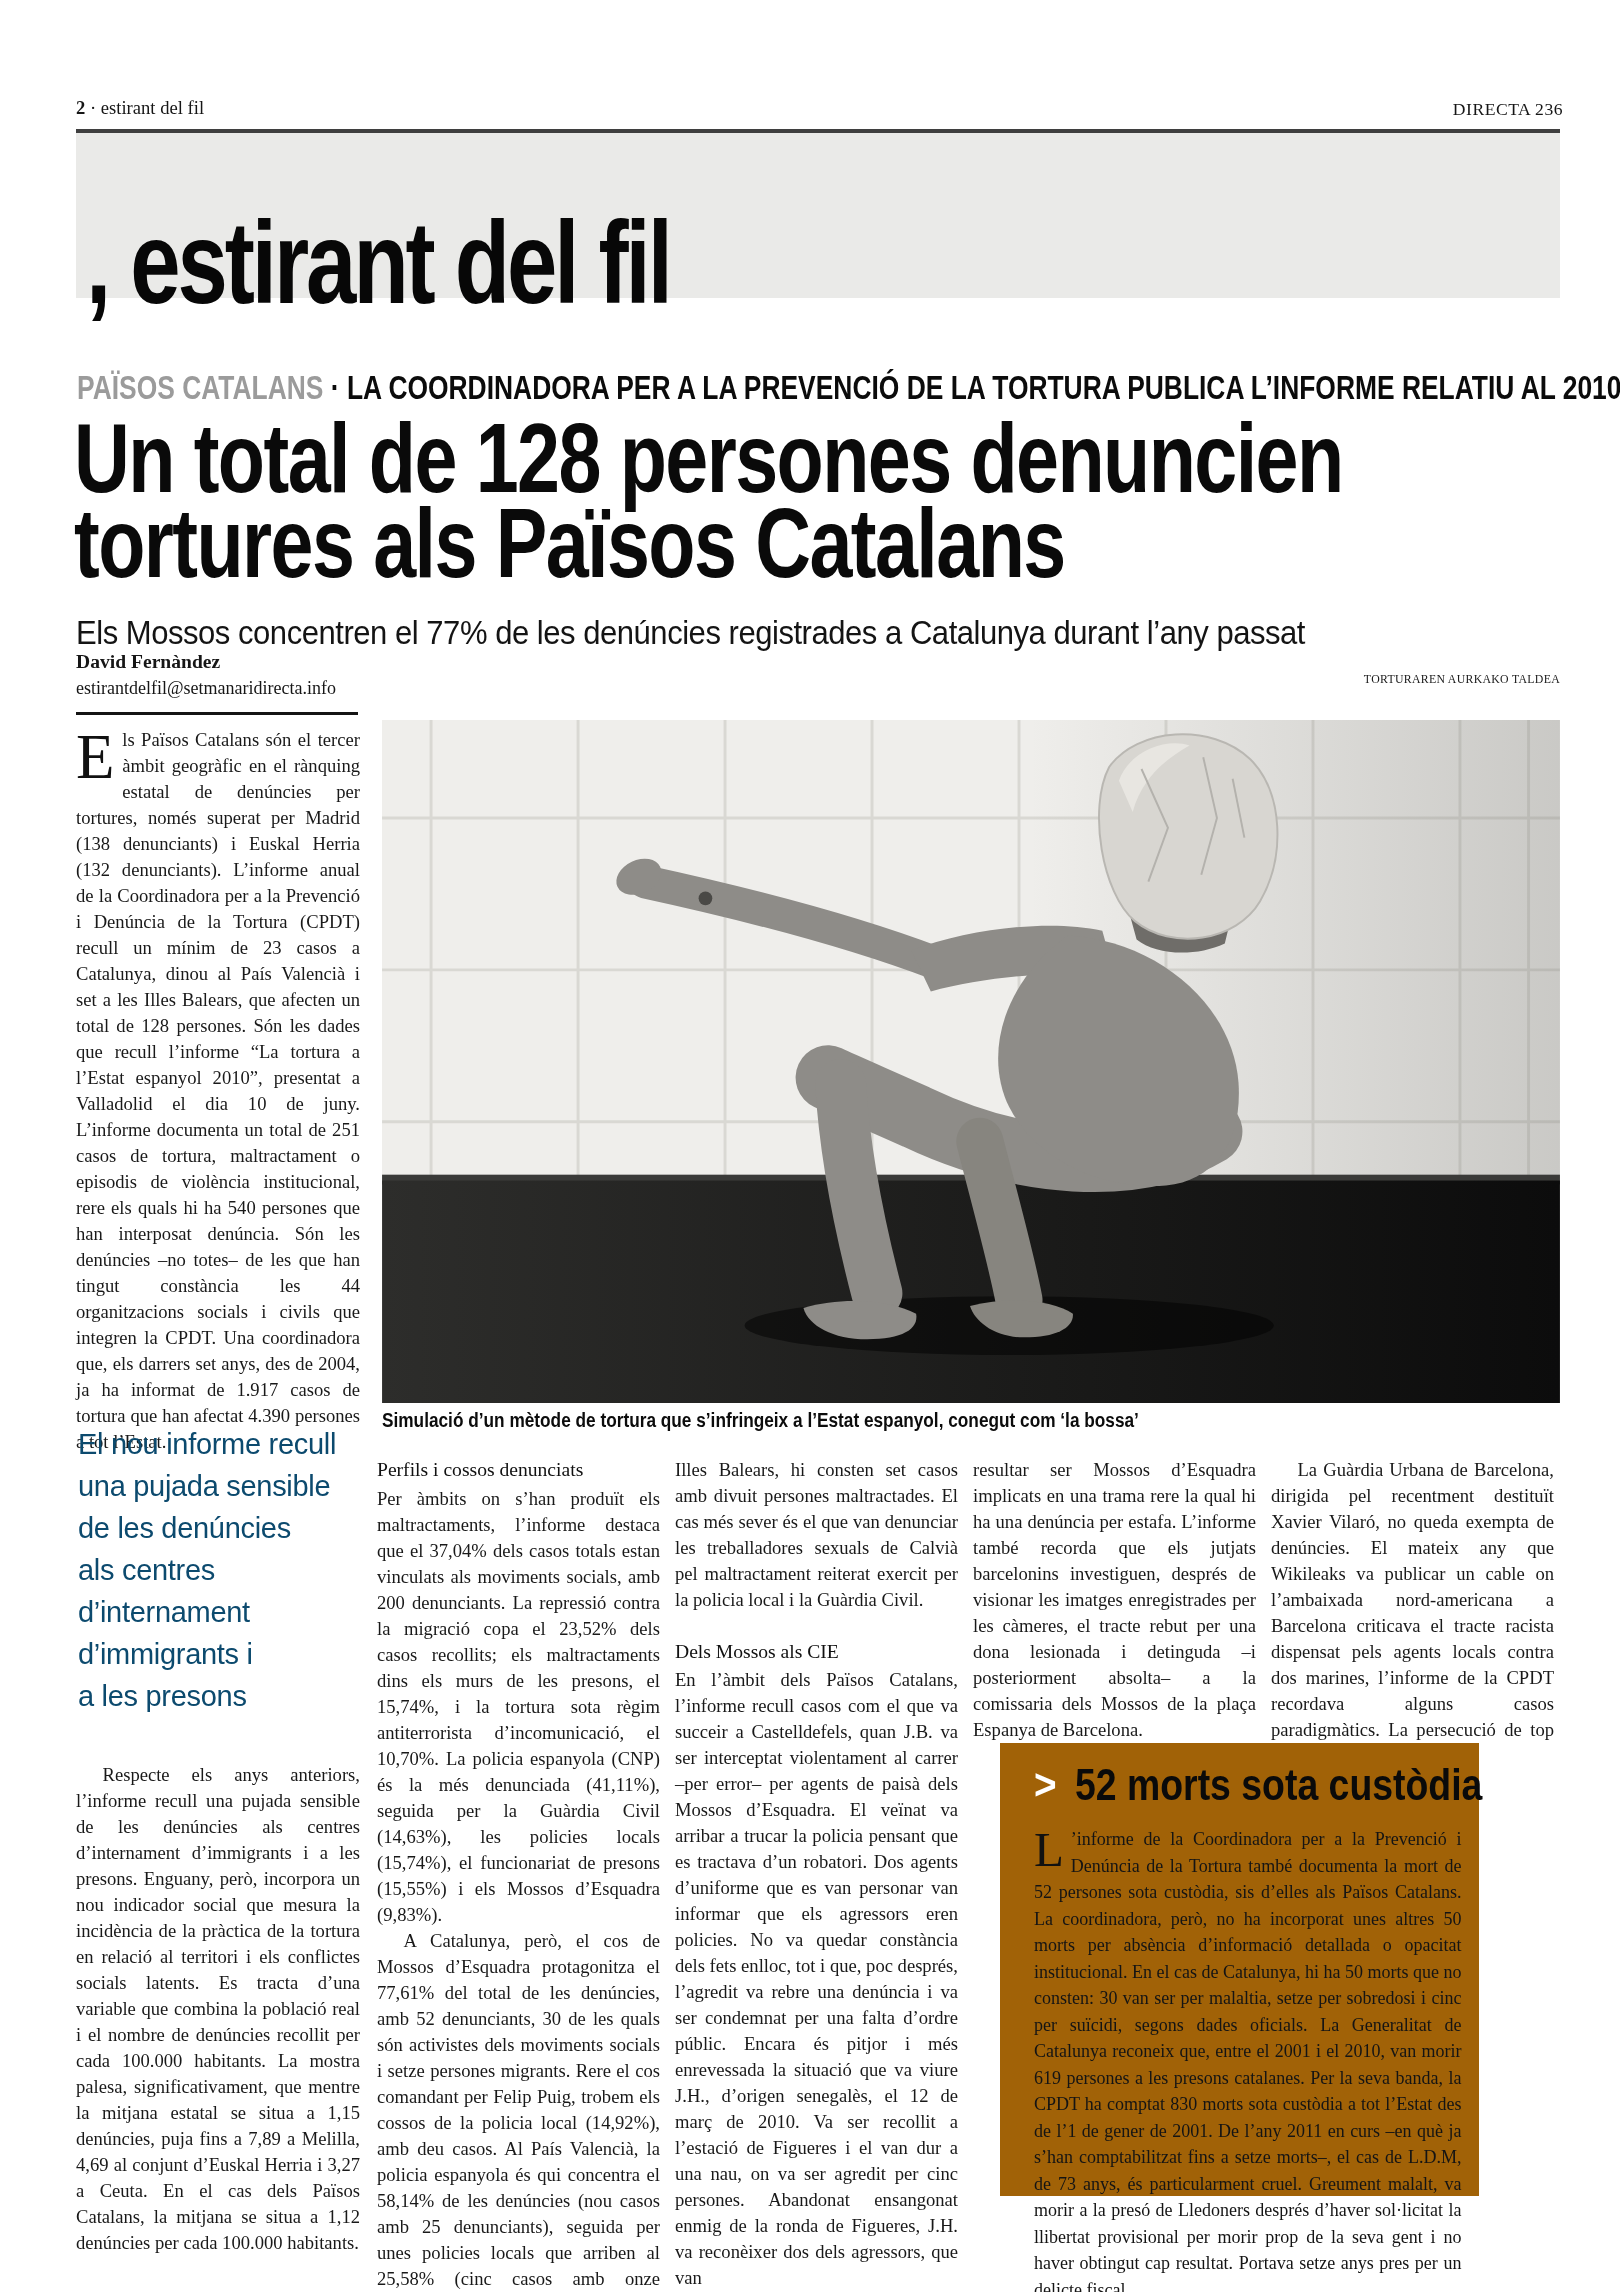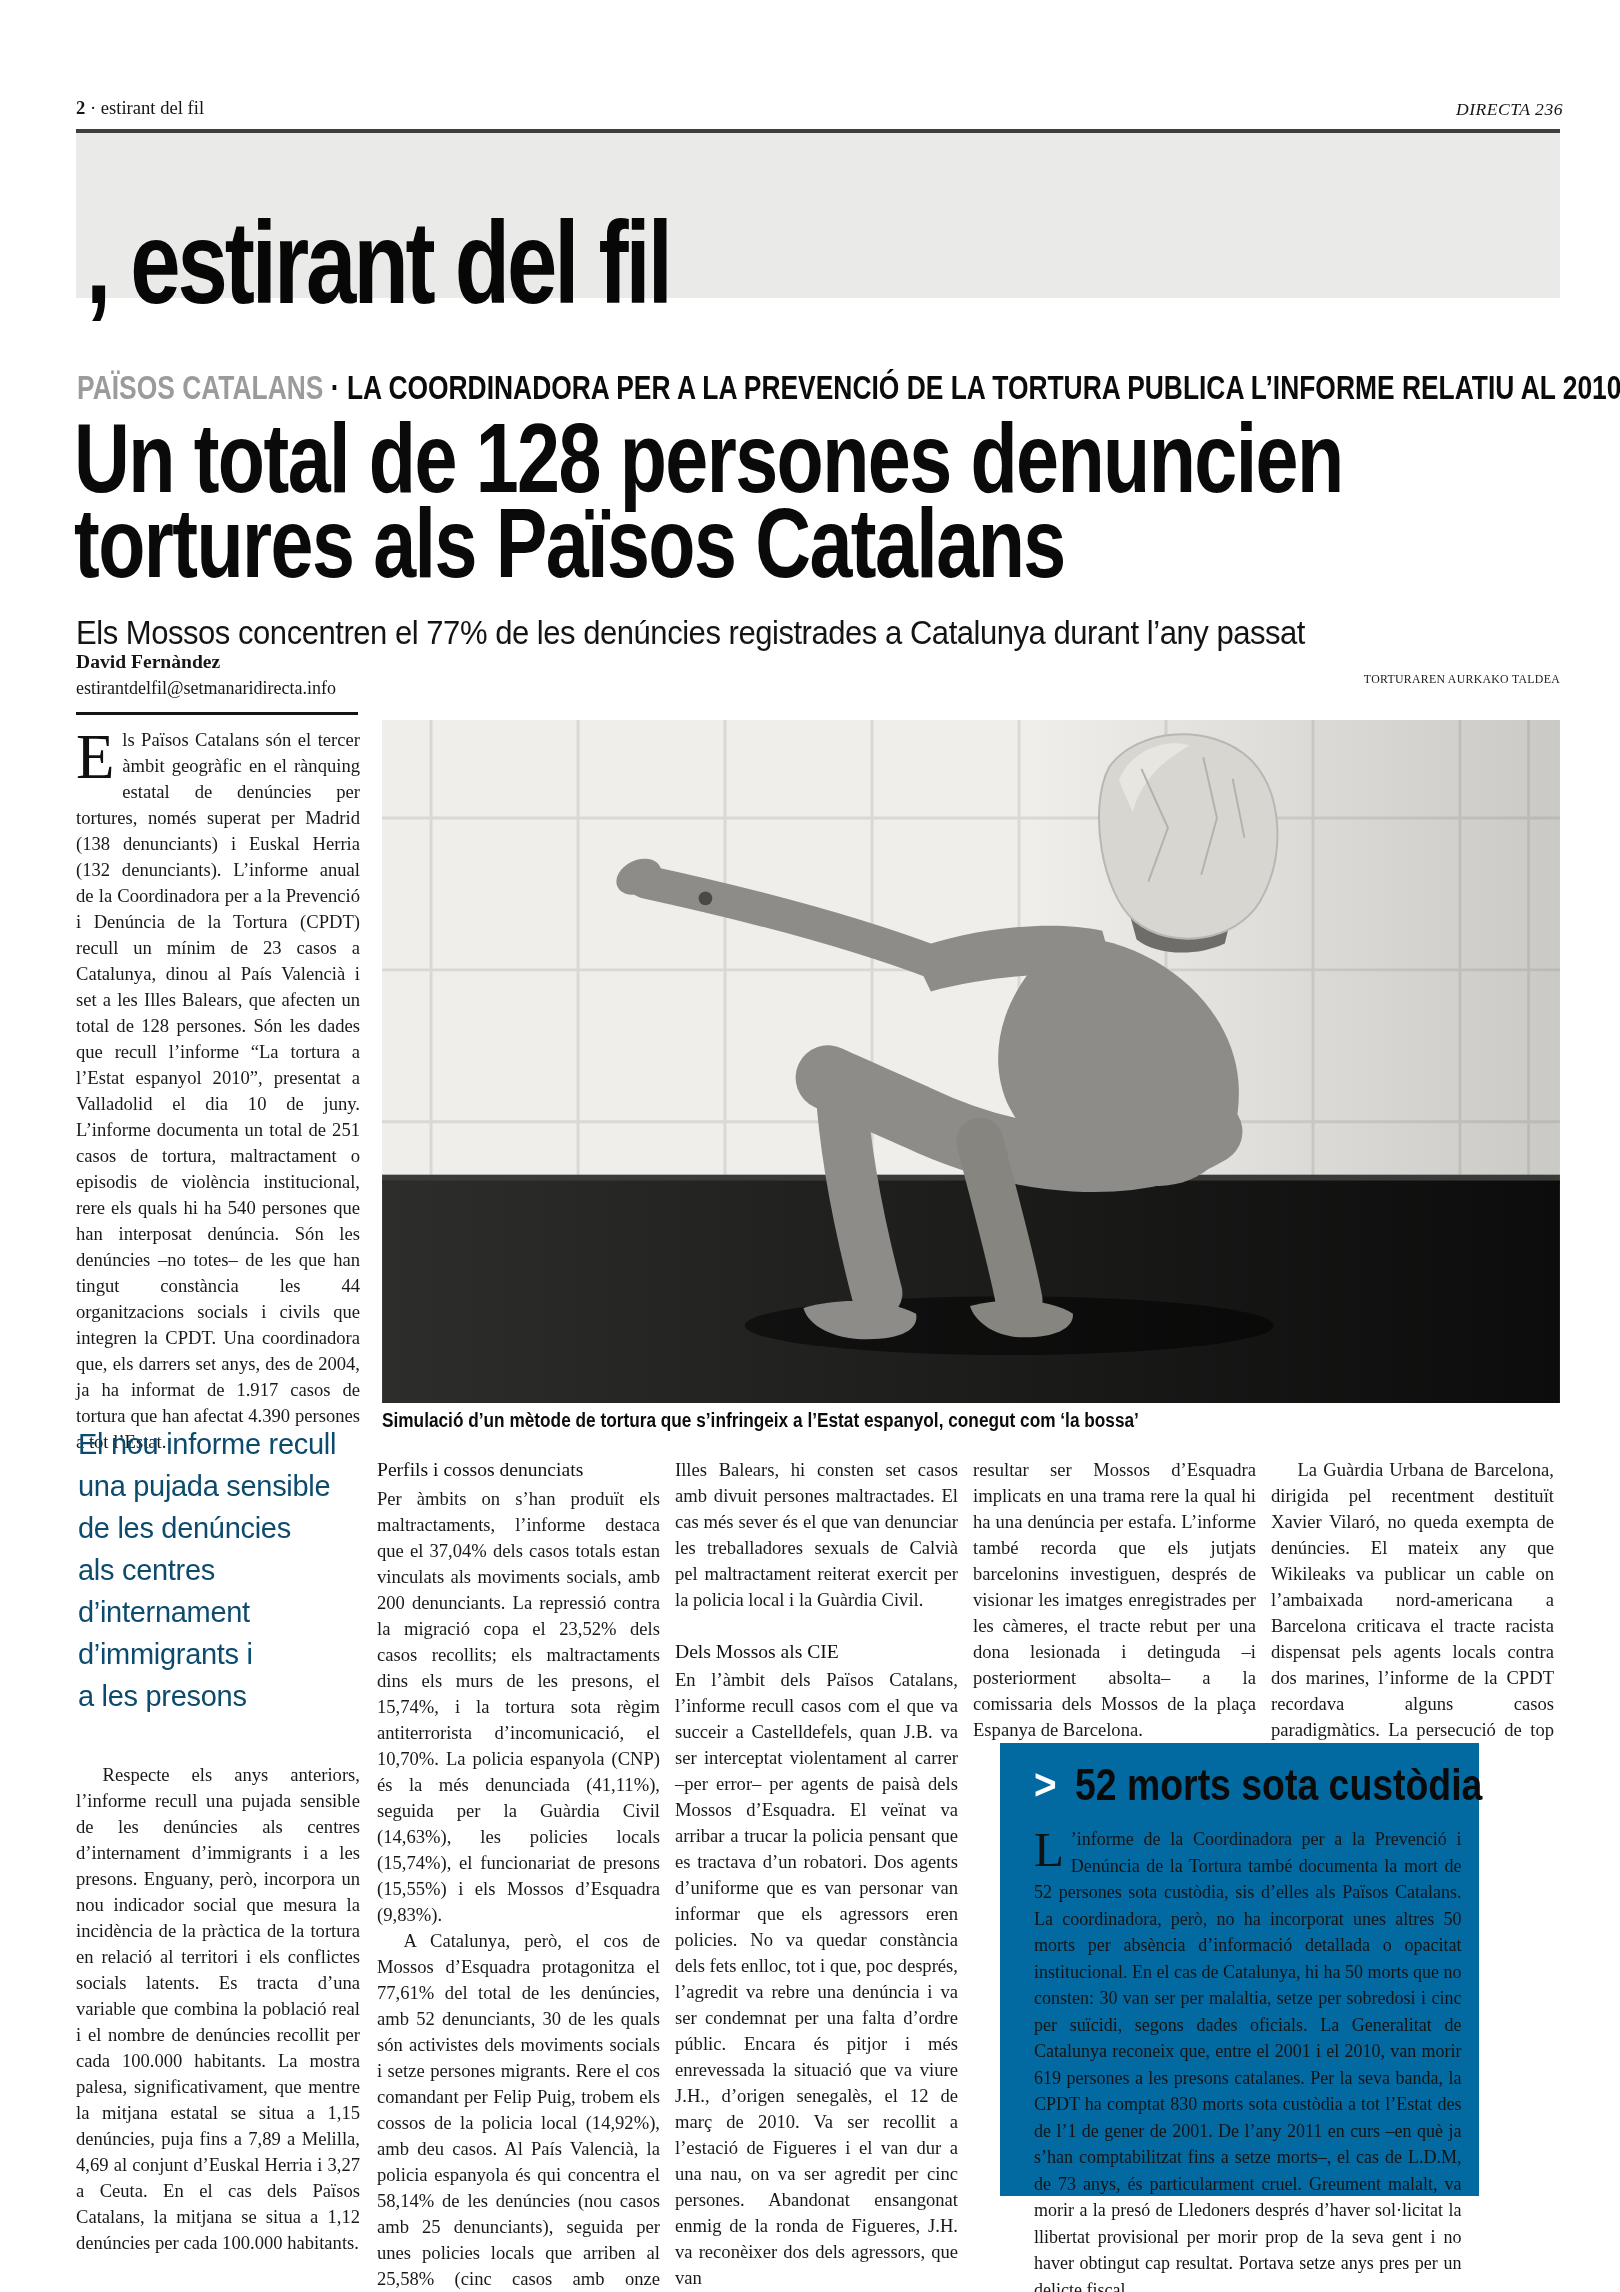--- a/index.html
+++ b/index.html
@@ -6,21 +6,21 @@
   html,body { background:#ffffff; }
   body { width:1620px; height:2293px; position:relative; font-family:"Liberation Serif","DejaVu Serif",serif; color:#161616; }
   .abs { position:absolute; }
   .nowrap { white-space:nowrap; }
   .cond { transform-origin:0 0; }
   .sans { font-family:"Liberation Sans","DejaVu Sans",sans-serif; }
 
   
   .masthead-left { left:76px; top:97px; font-size:18.6px; white-space:pre; }
   .masthead-left .pgnum { font-weight:bold; }
-  .masthead-right { right:57px; top:99px; font-size:17.6px; letter-spacing:0.5px;font-style:italic; }
+  .masthead-right { right:57px; top:99px; font-size:17.6px; letter-spacing:0.5px; }
   .header-rule { left:76px; top:129px; width:1484px; height:3.9px; background:#3f3f3f; }
 
   
   .band { left:76px; top:133px; width:1484px; height:165px; background:#eaeae8; }
   .band-title { left:86px; top:205px; font-size:116px; line-height:1; font-weight:bold; letter-spacing:-3.9px; transform:scaleX(.78); color:#070707; }
 
   
   .kicker { left:77px; top:369px; font-size:33px; font-weight:bold; transform:scaleX(.8); white-space:pre; letter-spacing:0; color:#0b0b0b; }
   .kicker .loc { color:#9b9b9b; }
   .headline { font-size:99px; line-height:1; font-weight:bold; letter-spacing:-2px; transform:scaleX(.78); color:#0a0a0a; }
@@ -50,21 +50,21 @@
   .pullquote { left:78px; top:1423px; width:304px; font-size:29px; line-height:42px; white-space:pre-line; color:#0c4a6e; letter-spacing:-0.3px; }
 
   
   .col { top:1457px; width:283px; }
   .col-1 { left:377px; } .col-2 { left:675px; } .col-3 { left:973px; } .col-4 { left:1271px; }
   .col-heading { font-size:19.6px; font-weight:normal; color:#111; margin-bottom:2.9px; }
   .col p.indent { text-indent:26.5px; }
   .col p + .col-heading, .gap-above { margin-top:25.5px; }
 
   
-  .custody { left:1000px; top:1743px; width:479px; height:453px; background:#0369a1; }
+  .custody { left:1000px; top:1743px; width:479px; height:453px; background:#a16207; }
   .custody-head { padding:19.6px 0 0 34px; white-space:nowrap; }
   .custody-marker { display:inline-block; font-family:"Liberation Sans","DejaVu Sans",sans-serif; font-size:43px; line-height:1; font-weight:bold; color:#ffffff; transform:scaleX(.9); vertical-align:top; margin-right:15.7px; }
   .custody-title { display:inline-block; font-family:"Liberation Sans","DejaVu Sans",sans-serif; font-size:44px; line-height:1; font-weight:bold; color:#0a0a0a; transform:scaleX(.85); transform-origin:0 0; vertical-align:top; }
   .custody-body { margin:19.6px 17.6px 0 34px; font-size:18px; line-height:26.5px; text-align:justify; color:#141414; }
   .custody-body .dropcap { font-size:49px; line-height:41px; padding:2.9px 6.9px 0 0; }
 </style>
 </head>
 <body>
 
 <div class="abs masthead-left"><span class="pgnum">2</span><span> · estirant del fil</span></div>

